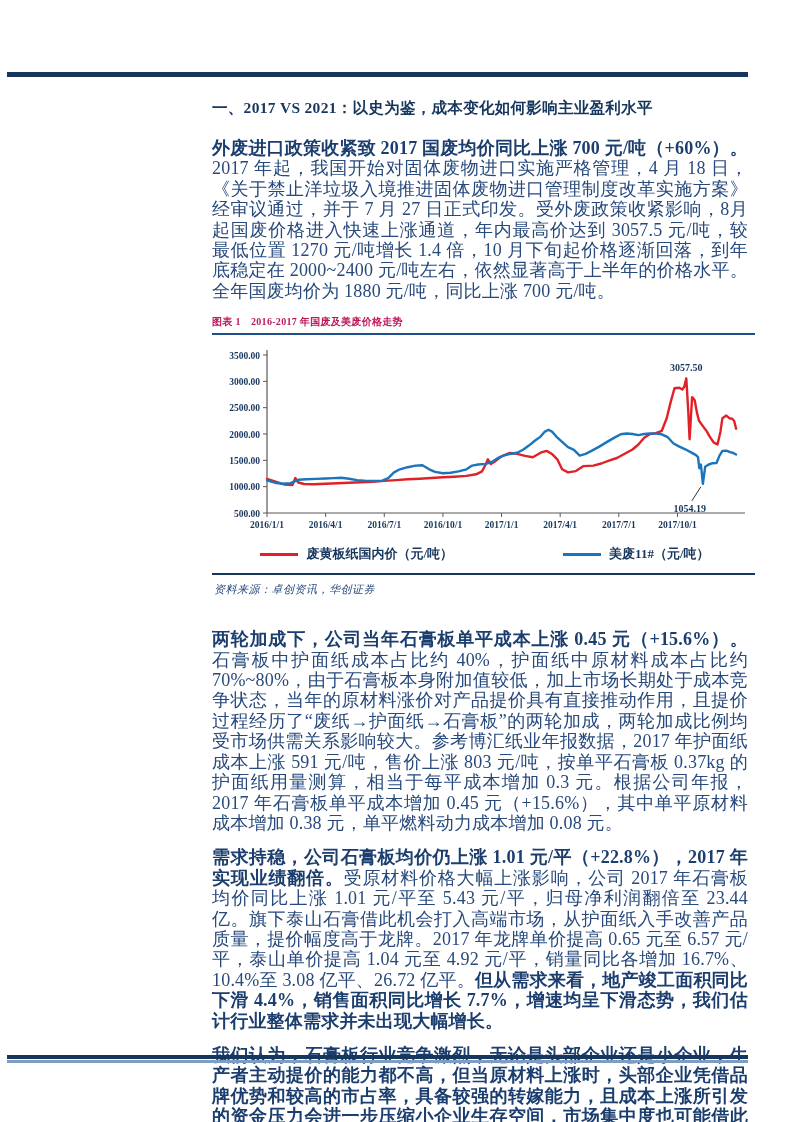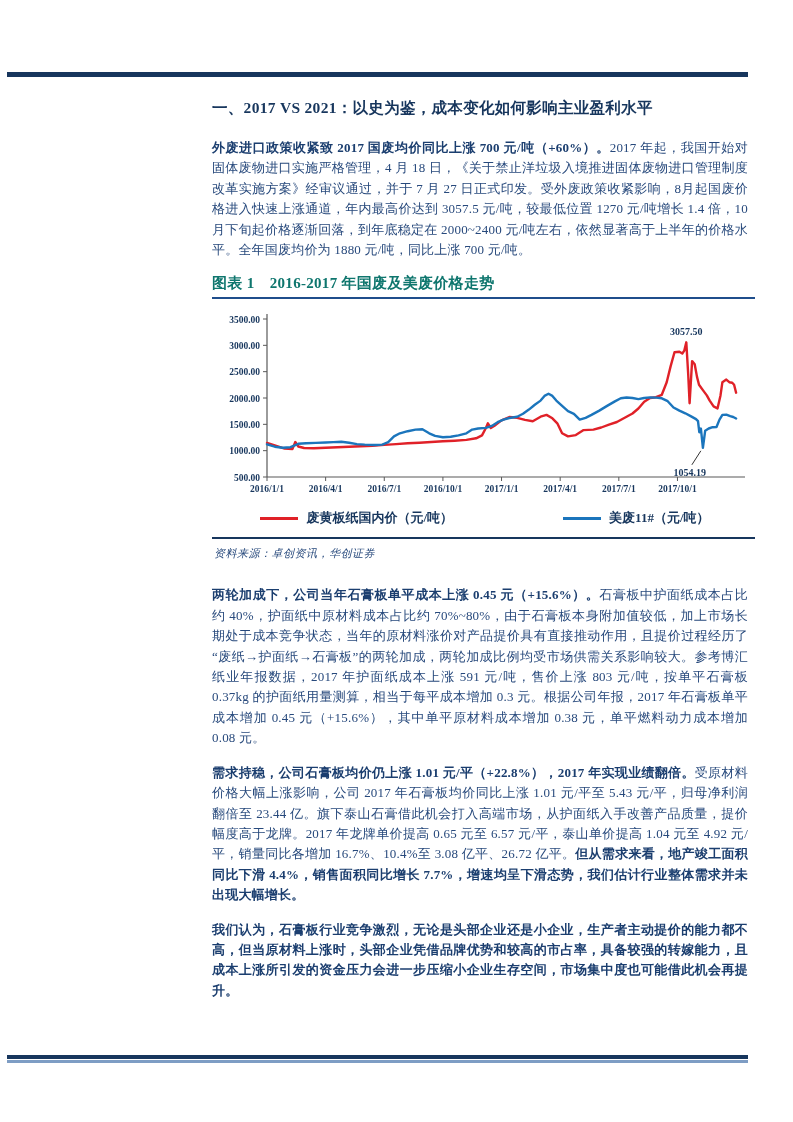--- a/index.html
+++ b/index.html
@@ -5,35 +5,35 @@
   html,body{margin:0;padding:0;background:#fff;}
   .page{position:relative;width:755px;height:1122px;background:#fff;overflow:hidden;
         font-family:"Liberation Serif","DejaVu Serif",serif;}
   .top-rule{position:absolute;top:72px;left:7px;right:7px;height:5px;background:#17365D;}
   .bottom-rules{position:absolute;top:1055px;left:7px;right:7px;}
   .bottom-rules .r1{height:4px;background:#17365D;}
   .bottom-rules .r2{height:3px;background:#7E9DC4;margin-top:1px;}
   .content{position:absolute;left:212px;width:546px;top:98px;}
   h1.sec{font-size:15.5px;font-weight:bold;color:#17365D;margin:0 0 19px 0;letter-spacing:.3px;}
   h2.subsec{font-size:13.5px;font-weight:bold;color:#17365D;margin:0 0 17px 10px;letter-spacing:.2px;}
-  p.body{font-size:13px;line-height:20.4px;color:#27497C;text-align:justify;margin:0 10px 14px 0;
+  p.body{font-size:18px;line-height:20.4px;color:#27497C;text-align:justify;margin:0 10px 14px 0;
          letter-spacing:.2px;}
   p.body b{color:#1B3E6F;}
   .figure{margin:4px 0 8px 0;}
-  .fig-caption{font-size:15px;font-weight:bold;color:#0f766e;padding-bottom:4px;
+  .fig-caption{font-size:10px;font-weight:bold;color:#be185d;padding-bottom:4px;
                border-bottom:2.5px solid #1F4E8C;letter-spacing:.3px;}
   .chart-wrap{padding:8px 0 0 0;}
   svg text.tick{font-family:"Liberation Serif","DejaVu Serif",serif;font-size:9.5px;font-weight:bold;fill:#17365D;}
   svg text.anno{font-family:"Liberation Serif","DejaVu Serif",serif;font-size:10px;font-weight:bold;fill:#17365D;}
   .legend-row{display:flex;justify-content:center;gap:110px;align-items:center;margin:2px 0 10px 0;}
   .legend-item{display:flex;align-items:center;gap:8px;}
   .legend-line{width:38px;height:2.6px;}
   .legend-label{font-size:13px;font-weight:bold;color:#17365D;}
   .fig-bottom-rule{height:2px;background:#17365D;}
-  .source-note{font-size:11px;font-style:italic;color:#27497C;margin:7px 0 24px 2px;letter-spacing:.5px;}
+  .source-note{font-size:11px;font-style:italic;color:#27497C;margin:7px 0 32px 2px;letter-spacing:.5px;}
 </style>
 </head>
 <body>
 
 <div class="page">
 
   <div class="top-rule"></div>
 
   <div class="content">
 

